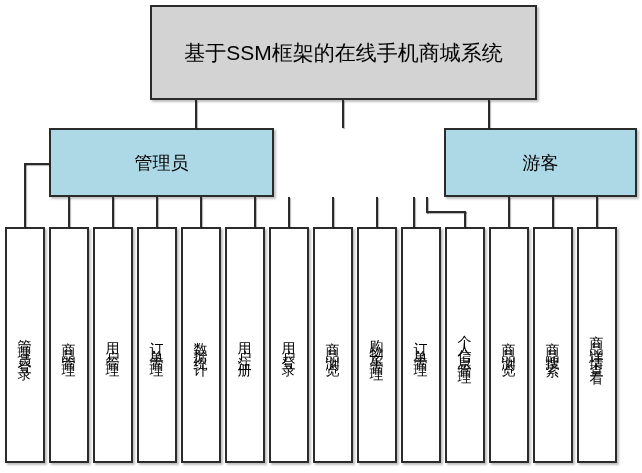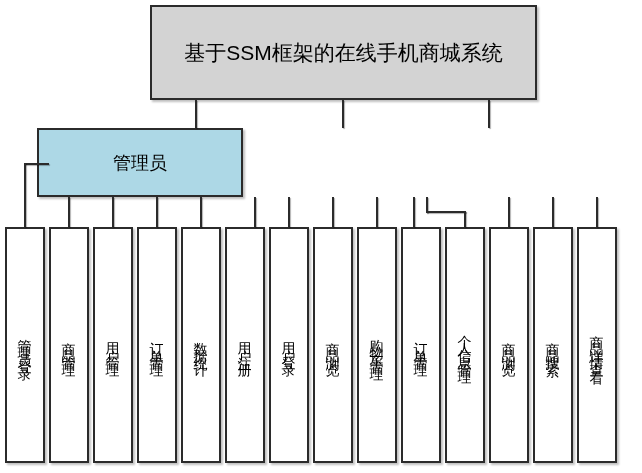--- a/index.html
+++ b/index.html
@@ -24,22 +24,25 @@
 </style>
 </head>
 <body>
 
 <div class="canvas">
 
   <div class="box root">
     <span>基于SSM框架的在线手机商城系统</span>
   </div>
 
-  <div class="box branch" style="left:37px;width:206px;">
+  <div class="box branch" style="left:49px;width:225px;">
     <span>管理员</span>
+  </div>
+  <div class="box branch" style="left:444px;width:193px;">
+    <span>游客</span>
   </div>
 
   <div class="box leaf" style="left:5px;">
     <span>管理员登录</span>
   </div>
   <div class="box leaf" style="left:49px;">
     <span>商品管理</span>
   </div>
   <div class="box leaf" style="left:93px;">
     <span>用户管理</span>

